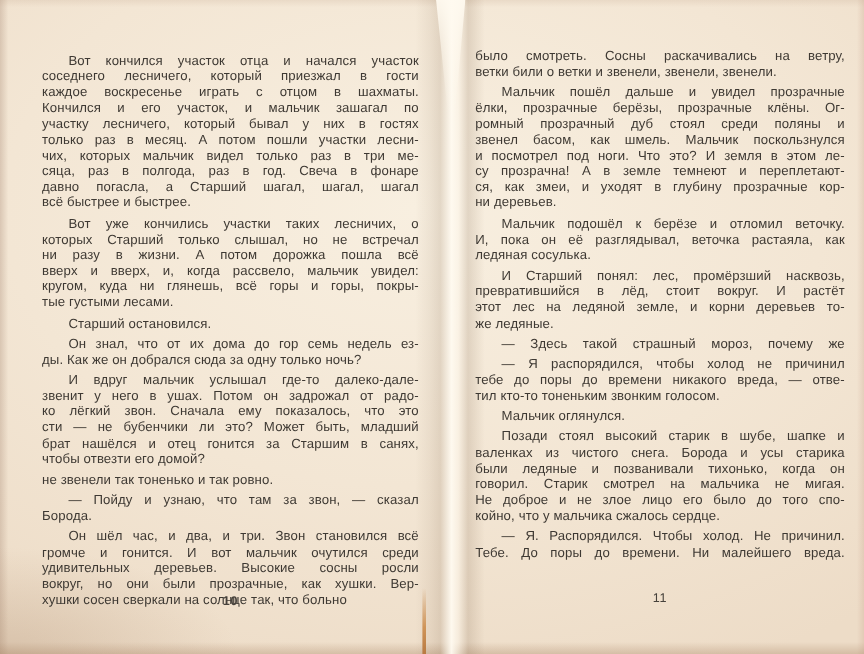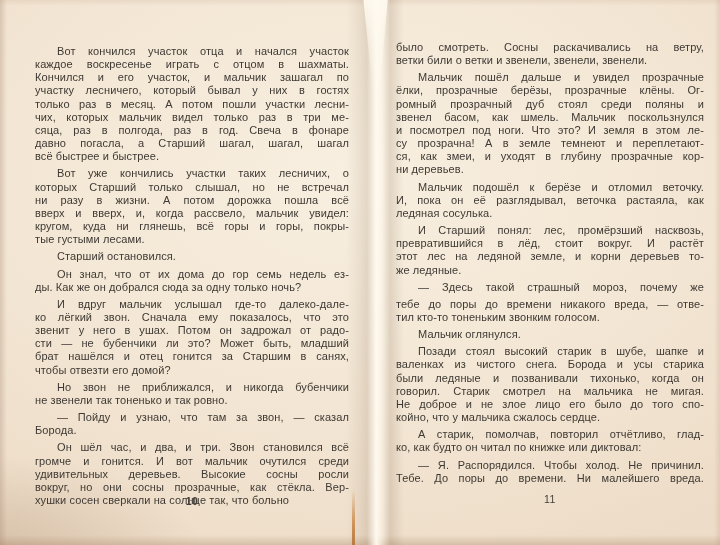--- a/index.html
+++ b/index.html
@@ -60,20 +60,21 @@
 <div class="edge-bottom"></div>
 <div class="corner-shade"></div>
 
 <div class="gutter"></div>
 <div class="gutter-fold-top"></div>
 <div class="gutter-bottom-accent"></div>
 
 <div class="page-text left">
     <div class="para">
       <div class="line indent">Вот кончился участок отца и начался участок</div>
+      <div class="line">соседнего лесничего, который приезжал в гости</div>
       <div class="line">каждое воскресенье играть с отцом в шахматы.</div>
       <div class="line">Кончился и его участок, и мальчик зашагал по</div>
       <div class="line">участку лесничего, который бывал у них в гостях</div>
       <div class="line">только раз в месяц. А потом пошли участки лесни-</div>
       <div class="line">чих, которых мальчик видел только раз в три ме-</div>
       <div class="line">сяца, раз в полгода, раз в год. Свеча в фонаре</div>
       <div class="line">давно погасла, а Старший шагал, шагал, шагал</div>
       <div class="line last">всё быстрее и быстрее.</div>
     </div>
     <div class="para">
@@ -86,39 +87,38 @@
     </div>
     <div class="para">
       <div class="line last indent">Старший остановился.</div>
     </div>
     <div class="para">
       <div class="line indent">Он знал, что от их дома до гор семь недель ез-</div>
       <div class="line last">ды. Как же он добрался сюда за одну только ночь?</div>
     </div>
     <div class="para">
       <div class="line indent">И вдруг мальчик услышал где-то далеко-дале-</div>
+      <div class="line">звенит у него в ушах. Потом он задрожал от радо-</div>
       <div class="line">ко лёгкий звон. Сначала ему показалось, что это</div>
-      <div class="line">звенит у него в ушах. Потом он задрожал от радо-</div>
       <div class="line">сти — не бубенчики ли это? Может быть, младший</div>
       <div class="line">брат нашёлся и отец гонится за Старшим в санях,</div>
       <div class="line last">чтобы отвезти его домой?</div>
     </div>
     <div class="para">
-      <div class="line indent">Но звон не приближался, и никогда бубенчики</div>
       <div class="line last">не звенели так тоненько и так ровно.</div>
     </div>
     <div class="para">
       <div class="line indent">— Пойду и узнаю, что там за звон, — сказал</div>
       <div class="line last">Борода.</div>
     </div>
     <div class="para">
       <div class="line indent">Он шёл час, и два, и три. Звон становился всё</div>
       <div class="line">громче и гонится. И вот мальчик очутился среди</div>
       <div class="line">удивительных деревьев. Высокие сосны росли</div>
-      <div class="line">вокруг, но они сосны прозрачные, как стёкла. Вер-</div>
+      <div class="line">вокруг, но они были прозрачные, как хушки. Вер-</div>
       <div class="line last">хушки сосен сверкали на солнце так, что больно</div>
     </div>
   </div>
 <div class="page-text right">
     <div class="para">
       <div class="line">было смотреть. Сосны раскачивались на ветру,</div>
       <div class="line last">ветки били о ветки и звенели, звенели, звенели.</div>
     </div>
     <div class="para">
       <div class="line indent">Мальчик пошёл дальше и увидел прозрачные</div>
@@ -138,38 +138,35 @@
     <div class="para">
       <div class="line indent">И Старший понял: лес, промёрзший насквозь,</div>
       <div class="line">превратившийся в лёд, стоит вокруг. И растёт</div>
       <div class="line">этот лес на ледяной земле, и корни деревьев то-</div>
       <div class="line last">же ледяные.</div>
     </div>
     <div class="para">
       <div class="line indent">— Здесь такой страшный мороз, почему же</div>
     </div>
     <div class="para">
+      <div class="line indent">— Я распорядился, чтобы холод не причинил</div>
       <div class="line">тебе до поры до времени никакого вреда, — отве-</div>
       <div class="line last">тил кто-то тоненьким звонким голосом.</div>
     </div>
     <div class="para">
       <div class="line last indent">Мальчик оглянулся.</div>
     </div>
     <div class="para">
       <div class="line indent">Позади стоял высокий старик в шубе, шапке и</div>
       <div class="line">валенках из чистого снега. Борода и усы старика</div>
       <div class="line">были ледяные и позванивали тихонько, когда он</div>
       <div class="line">говорил. Старик смотрел на мальчика не мигая.</div>
       <div class="line">Не доброе и не злое лицо его было до того спо-</div>
       <div class="line last">койно, что у мальчика сжалось сердце.</div>
     </div>
     <div class="para">
-      <div class="line indent">А старик, помолчав, повторил отчётливо, глад-</div>
-      <div class="line last">ко, как будто он читал по книжке или диктовал:</div>
-    </div>
-    <div class="para">
       <div class="line indent">— Я. Распорядился. Чтобы холод. Не причинил.</div>
       <div class="line">Тебе. До поры до времени. Ни малейшего вреда.</div>
     </div>
   </div>
 
 <div class="page-number left">10</div>
 <div class="page-number right">11</div>
 
 </body></html>

